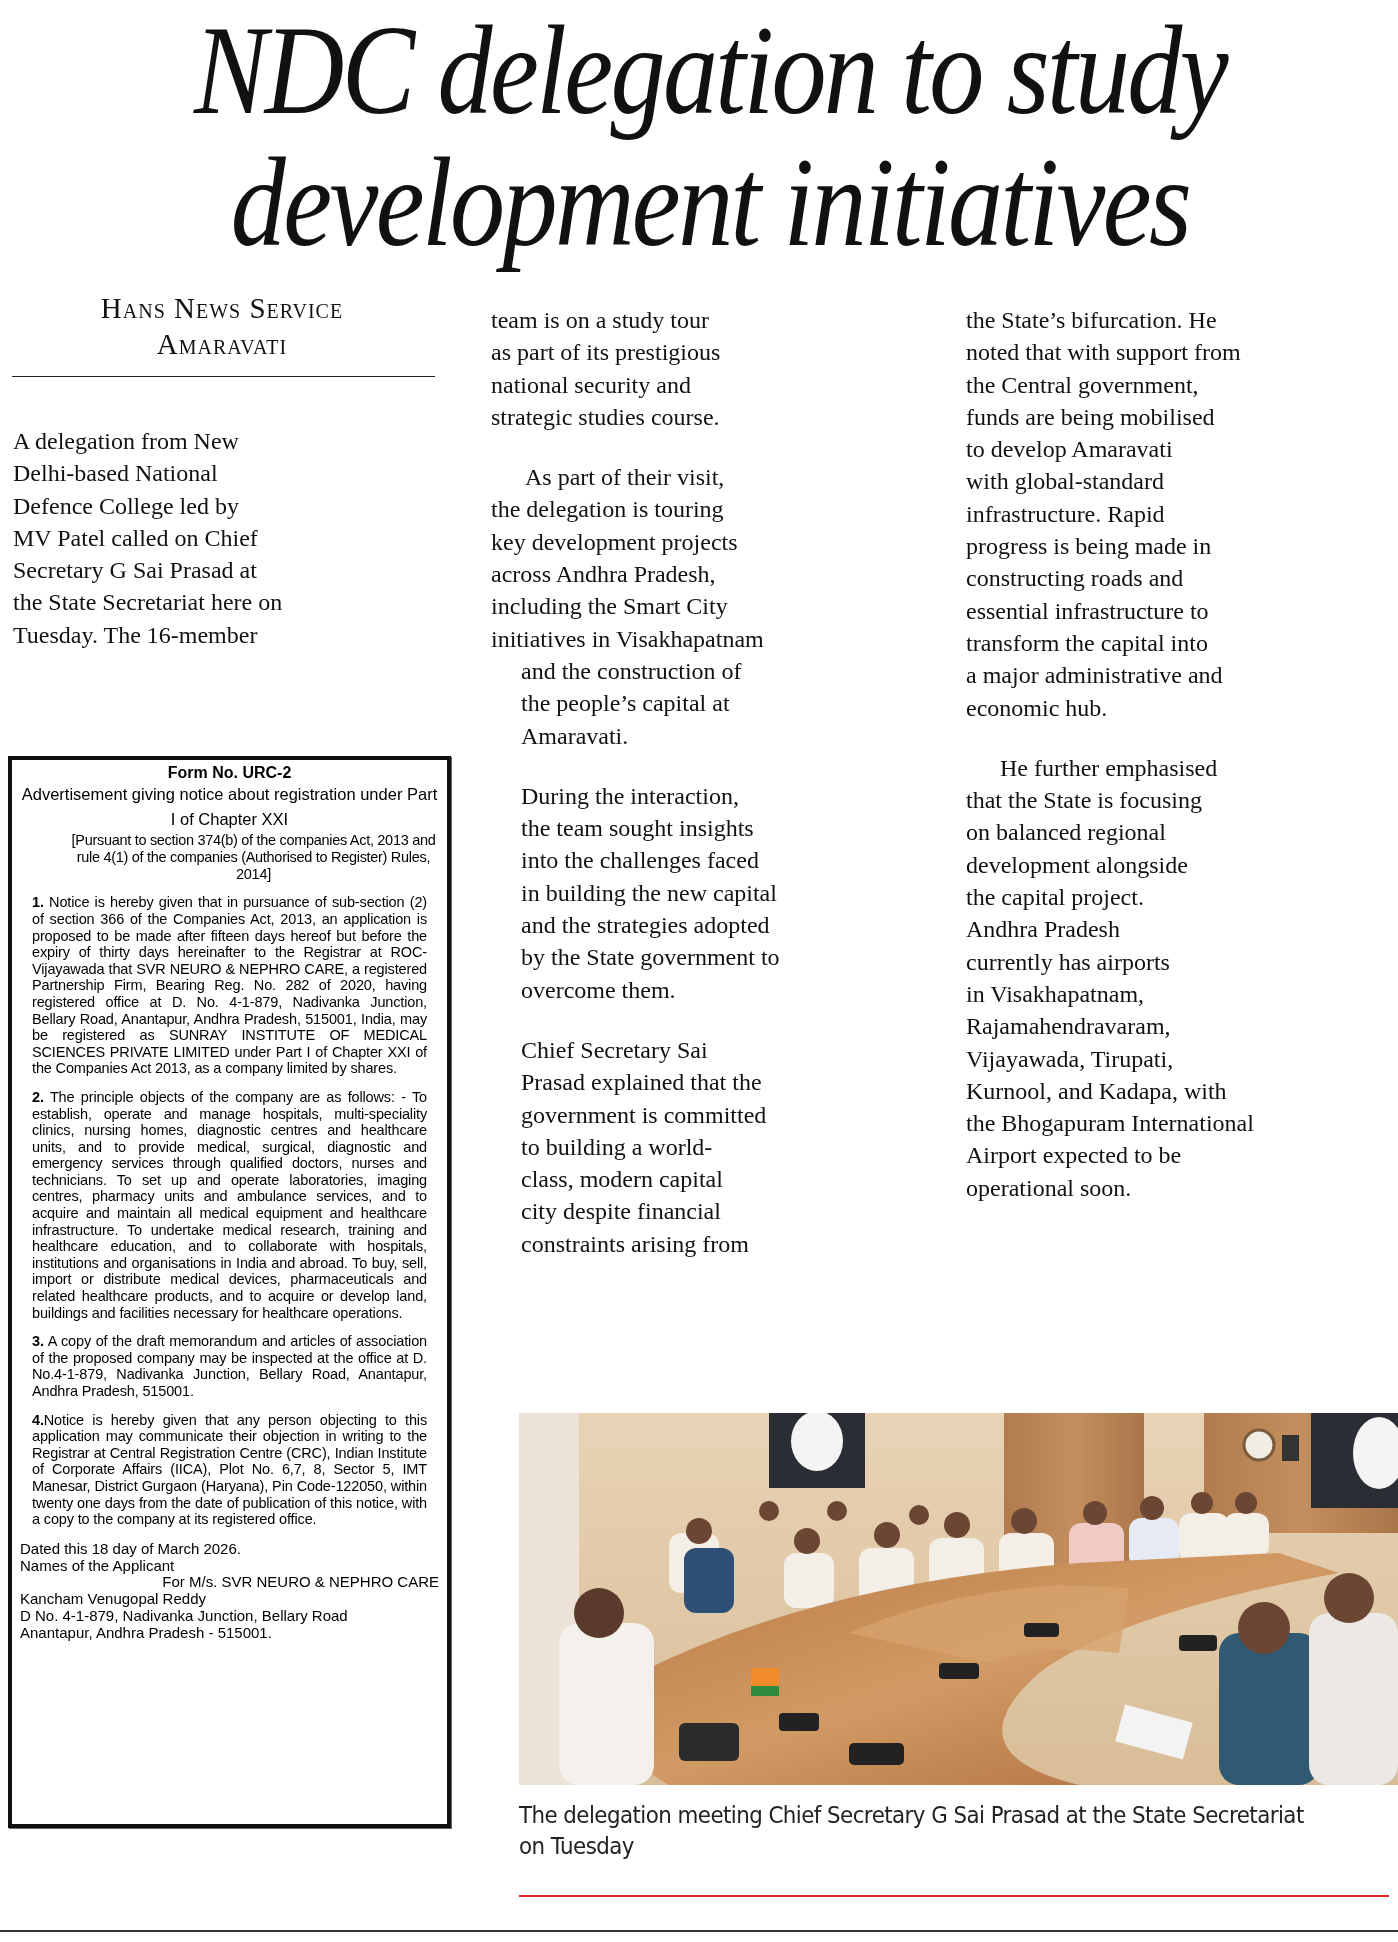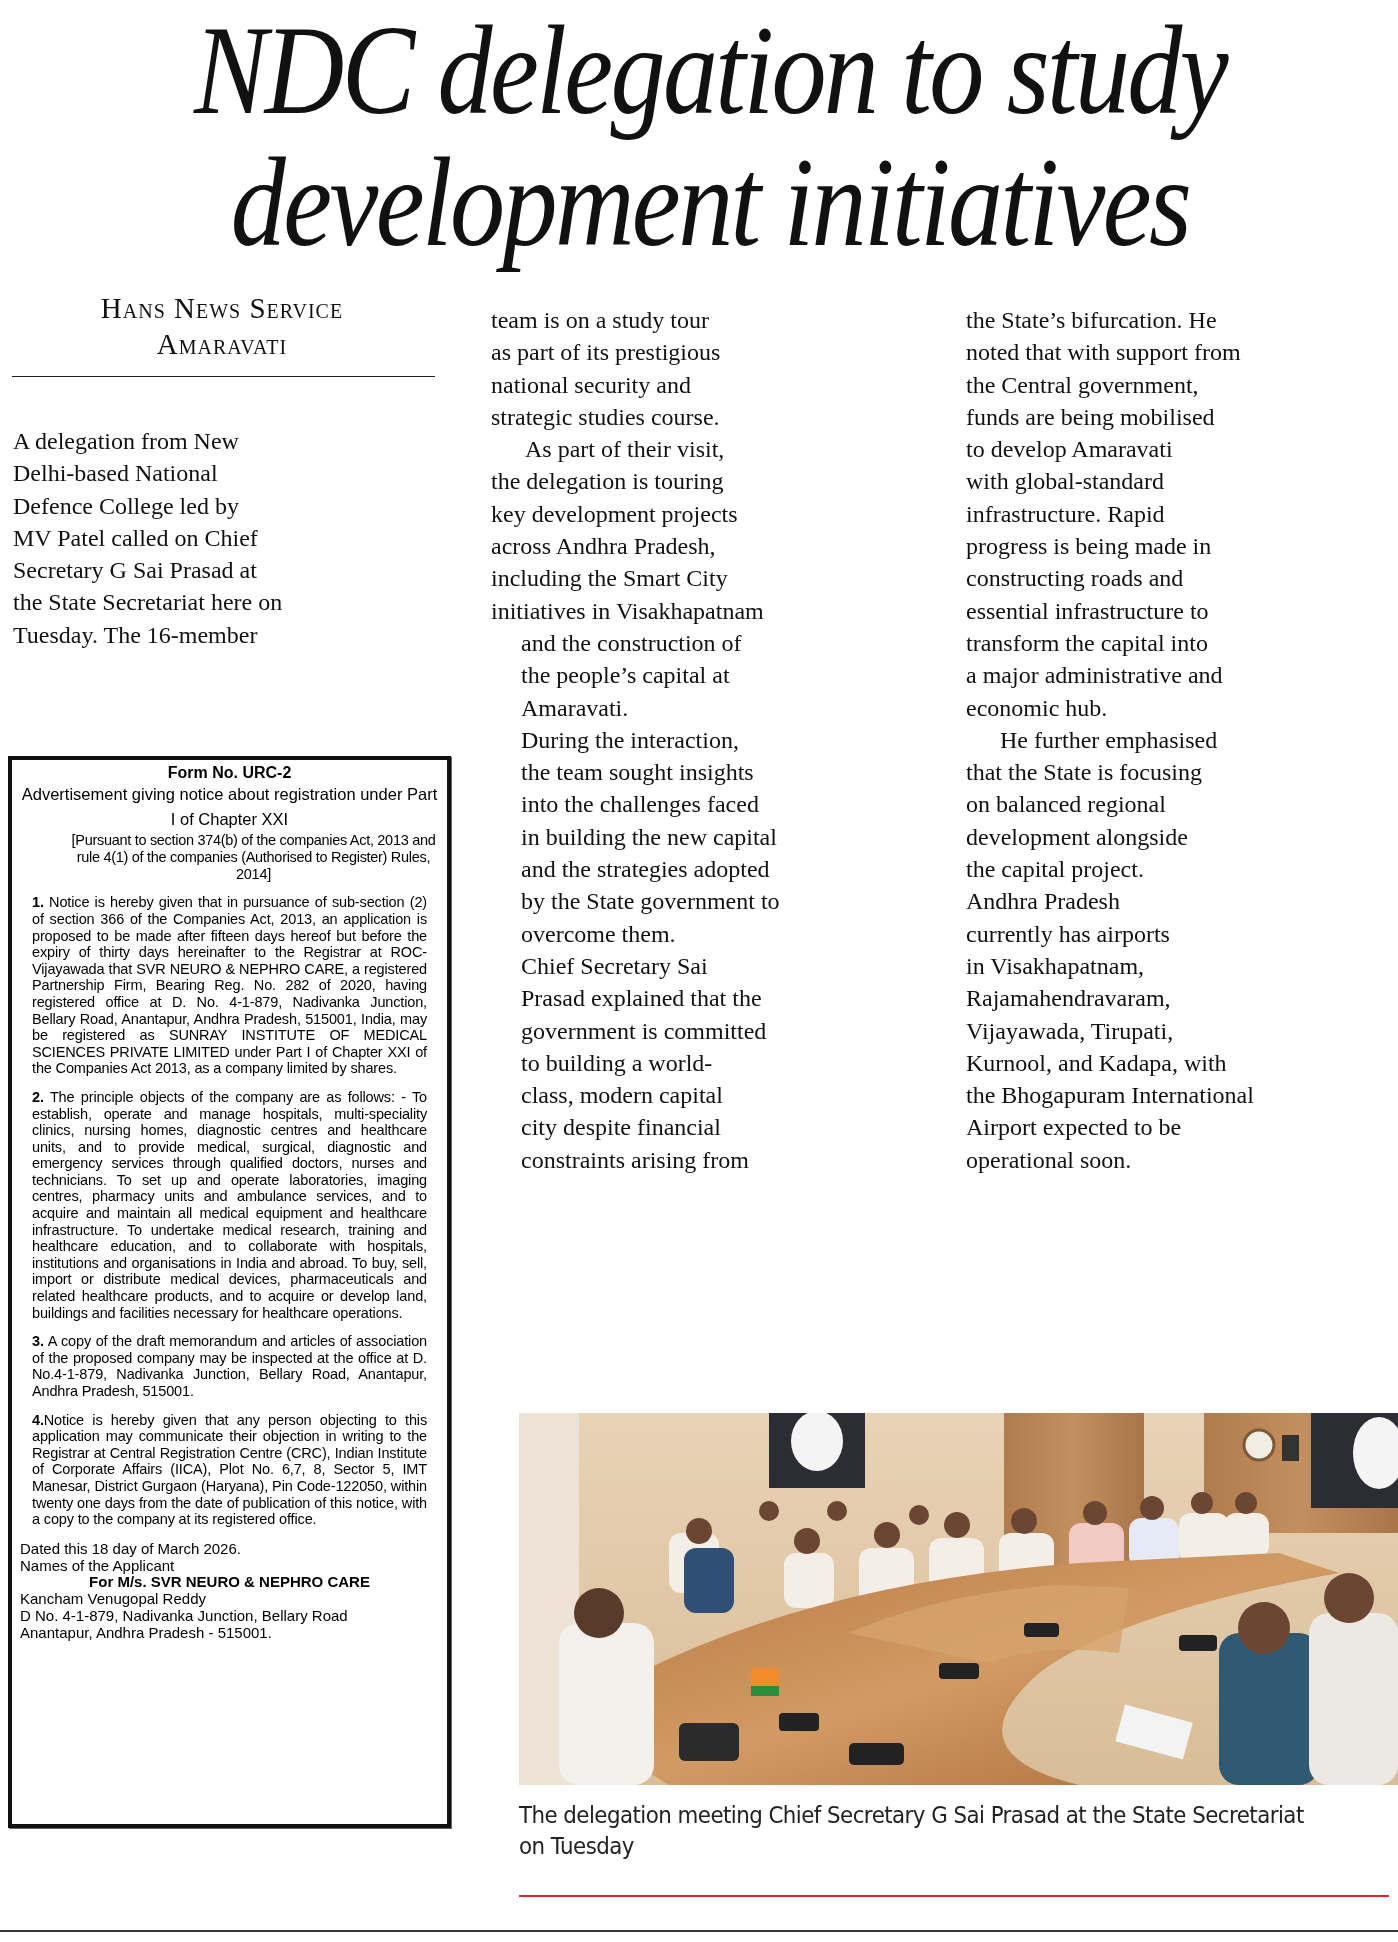--- a/index.html
+++ b/index.html
@@ -21,41 +21,41 @@
       font-variant: small-caps; font-size: 29px; line-height: 36px; letter-spacing: 1px;
     }
     #byline-rule { position: absolute; left: 12px; top: 376px; width: 423px; height: 0; border-top: 1.5px solid #222; }
 
     .col-text {
       position: absolute;
       font-family: "Liberation Serif", "DejaVu Serif", serif;
       font-size: 24px; line-height: 32.3px; color: #111;
     }
     .col-text .line { display: block; white-space: nowrap; }
-    .col-text .indent { padding-left: 34px; }
+    .col-text .indent { padding-left: 34px; margin-top: 28px; }
     .col-text .shift { padding-left: 30px; }
 
     #col1 { left: 13px; top: 425px; width: 420px; }
     #col2 { left: 491px; top: 304px; width: 440px; }
     #col3 { left: 966px; top: 304px; width: 430px; }
 
     
     #notice {
       position: absolute; left: 8px; top: 756px; width: 443px; height: 1072px;
       border: 4px solid #111; box-sizing: border-box; padding: 4px 8px 4px 8px;
       font-family: "Liberation Sans", "DejaVu Sans", sans-serif;
       font-size: 14.5px; line-height: 16.6px; color: #000000;
       box-shadow: 1px 1px 0 #666;
     }
     #notice .form-no { font-weight: bold; font-size: 16px; line-height: 18px; text-align: center; }
     #notice .adv-title { font-size: 16.5px; line-height: 25px; text-align: center; }
     #notice .pursuant { font-size: 14.5px; line-height: 16.8px; text-align: center; letter-spacing: -0.3px; margin-left: 48px; }
     #notice p { margin: 12px; text-align: justify; text-align-last: left; letter-spacing: -0.15px; }
     #notice .num { font-weight: bold; }
-    #notice .applicant-firm { font-weight: bold; text-align: center; font-size: 15px; }
+    #notice .applicant-firm { font-weight: normal; text-align: right; font-size: 15px; }
     #notice .sig { text-align: left; font-size: 15px; line-height: 17px; }
 
     
     #photo {
       position: absolute; left: 519px; top: 1413px; width: 879px; height: 372px; overflow: hidden;
       background: #c89a6a;
     }
     #caption {
       position: absolute; left: 519px; top: 1800px; width: 860px;
       font-family: "DejaVu Sans", "Liberation Sans", sans-serif;

